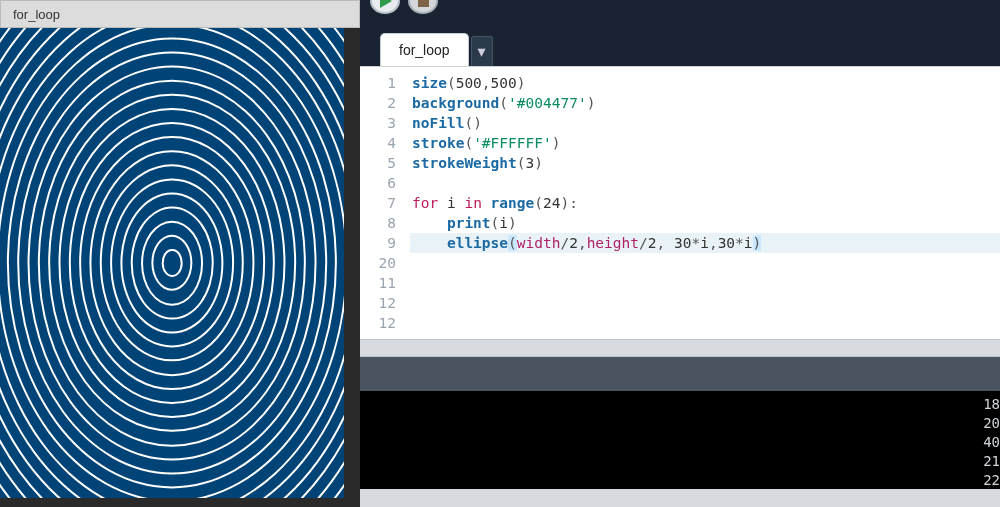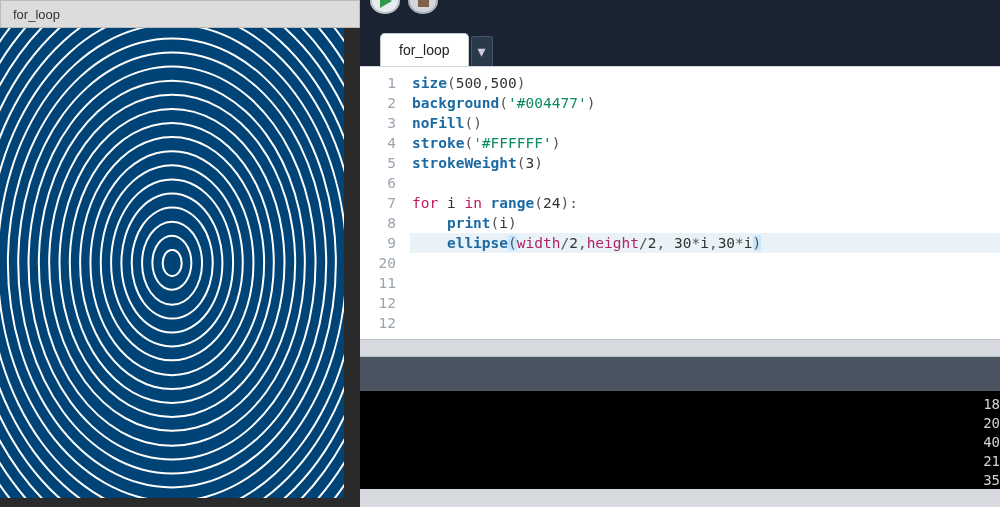--- a/index.html
+++ b/index.html
@@ -127,19 +127,19 @@
     </div>
 
     <div class="divider-bar"></div>
     <div class="divider-dark"></div>
 
     <div class="console" id="console">
         <div class="cl">18</div>
         <div class="cl">20</div>
         <div class="cl">40</div>
         <div class="cl">21</div>
-        <div class="cl">35</div>
+        <div class="cl">22</div>
       </div>
 
     <div class="bottom-strip"></div>
   </div>
 
 </div>
 
 </body></html>

